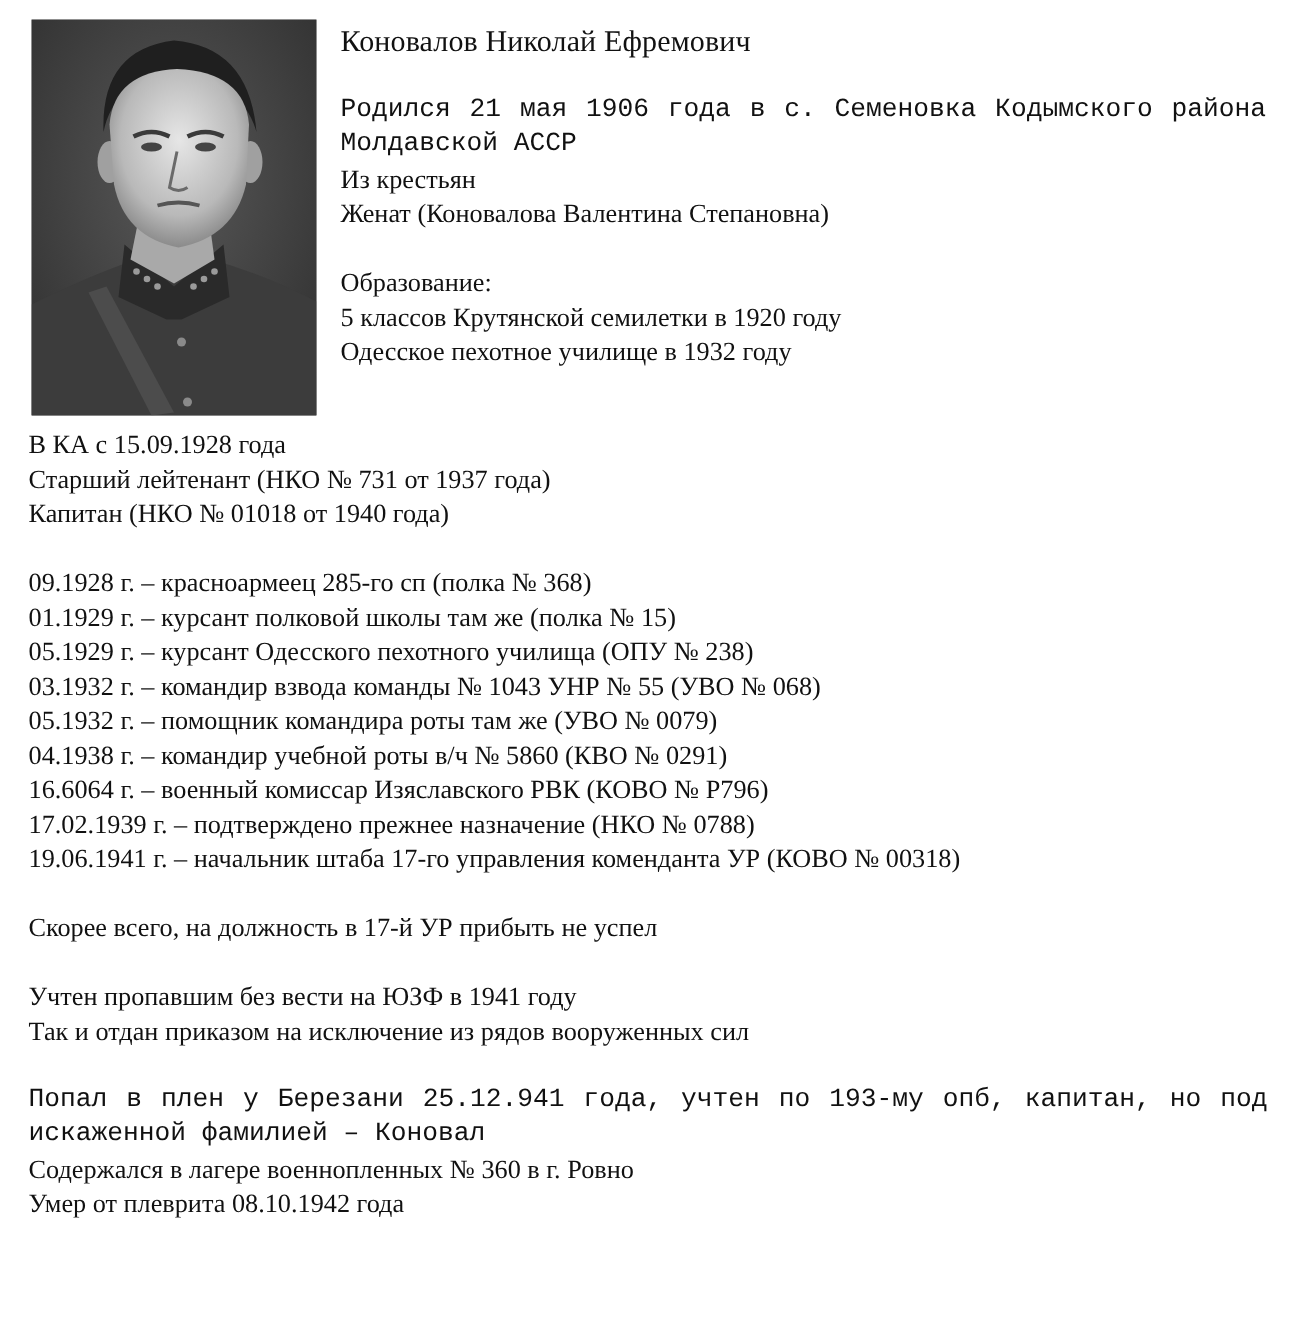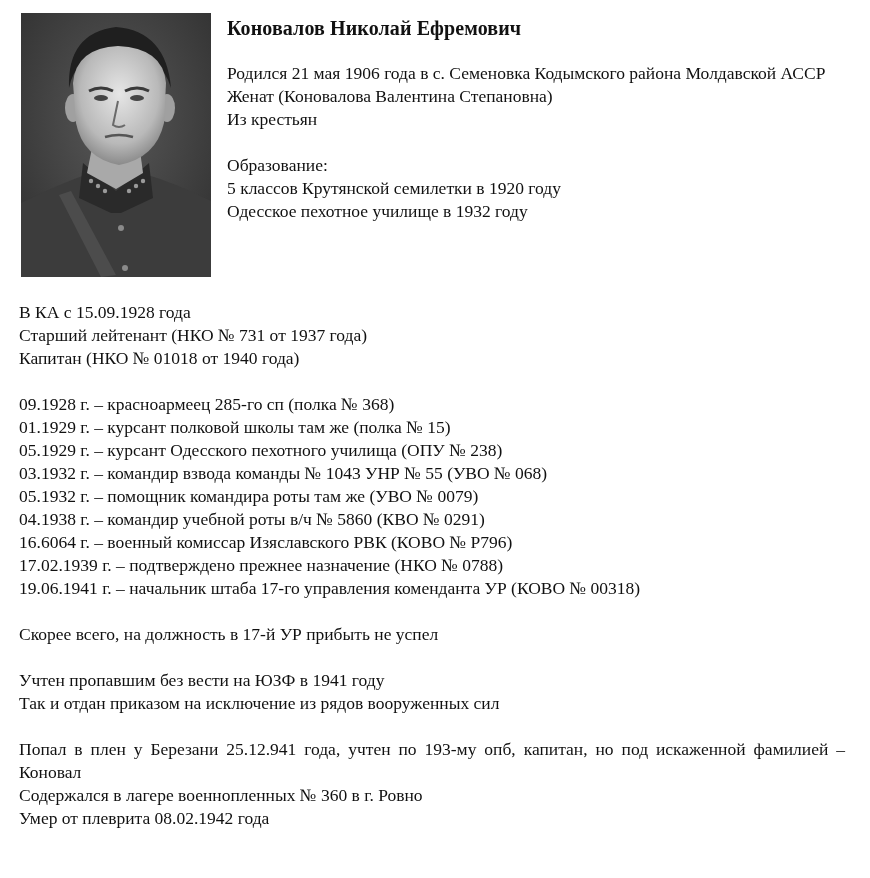--- a/index.html
+++ b/index.html
@@ -10,32 +10,32 @@
   }
   .photo {
     position: absolute; left: 21px; top: 13px; width: 190px; height: 264px;
     background: #3a3a3a; overflow: hidden;
   }
   .photo svg { display: block; width: 100%; height: 100%; }
   .head-block {
     position: absolute; left: 227px; top: 14px; width: 617px;
   }
   .title {
-    font-weight: bold; font-size: 20px; line-height: 28px; margin: 0 0 20px 0;
+    font-weight: normal; font-size: 20px; line-height: 28px; margin: 0 0 20px 0;
     letter-spacing: 0.1px;
   }
   .line {
     font-size: 17.5px; line-height: 23px; margin: 0; white-space: nowrap;
   }
   .justify {
-    white-space: normal; text-align: justify; text-align-last: left;
+    white-space: normal; text-align: justify; text-align-last: left; font-family: Liberation Mono, monospace;
   }
   .gap { height: 23px; }
   .body-block {
-    position: absolute; left: 19px; top: 301px; width: 826px;
+    position: absolute; left: 19px; top: 285px; width: 826px;
   }
 </style>
 </head>
 <body>
 
 <div class="photo">
   <svg viewBox="0 0 190 264" xmlns="http://www.w3.org/2000/svg">
     <defs>
       <radialGradient id="bg" cx="50%" cy="40%" r="75%">
         <stop offset="0%" stop-color="#585858"></stop>
@@ -79,22 +79,22 @@
 
     <path d="M97 88 L92 112 Q98 116 104 112" stroke="#6a6a6a" stroke-width="2" fill="none"></path>
 
     <path d="M84 124 Q98 120 112 124" stroke="#555" stroke-width="2.5" fill="none"></path>
   </svg>
 </div>
 
 <div class="head-block">
   <p class="title">Коновалов Николай Ефремович</p>
   <p class="line justify">Родился 21 мая 1906 года в с. Семеновка Кодымского района Молдавской АССР</p>
+  <p class="line">Из крестьян</p>
   <p class="line">Женат (Коновалова Валентина Степановна)</p>
-  <p class="line">Из крестьян</p>
   <div class="gap"></div>
   <p class="line">Образование:</p>
   <p class="line">5 классов Крутянской семилетки в 1920 году</p>
   <p class="line">Одесское пехотное училище в 1932 году</p>
 </div>
 
 <div class="body-block">
   <p class="line">В КА с 15.09.1928 года</p>
   <p class="line">Старший лейтенант (НКО № 731 от 1937 года)</p>
   <p class="line">Капитан (НКО № 01018 от 1940 года)</p>
@@ -113,14 +113,14 @@
 
   <p class="line">Скорее всего, на должность в 17-й УР прибыть не успел</p>
   <div class="gap"></div>
 
   <p class="line">Учтен пропавшим без вести на ЮЗФ в 1941 году</p>
   <p class="line">Так и отдан приказом на исключение из рядов вооруженных сил</p>
   <div class="gap"></div>
 
   <p class="line justify">Попал в плен у Березани 25.12.941 года, учтен по 193-му опб, капитан, но под искаженной фамилией – Коновал</p>
   <p class="line">Содержался в лагере военнопленных № 360 в г. Ровно</p>
-  <p class="line">Умер от плеврита 08.02.1942 года</p>
+  <p class="line">Умер от плеврита 08.10.1942 года</p>
 </div>
 
 </body></html>

